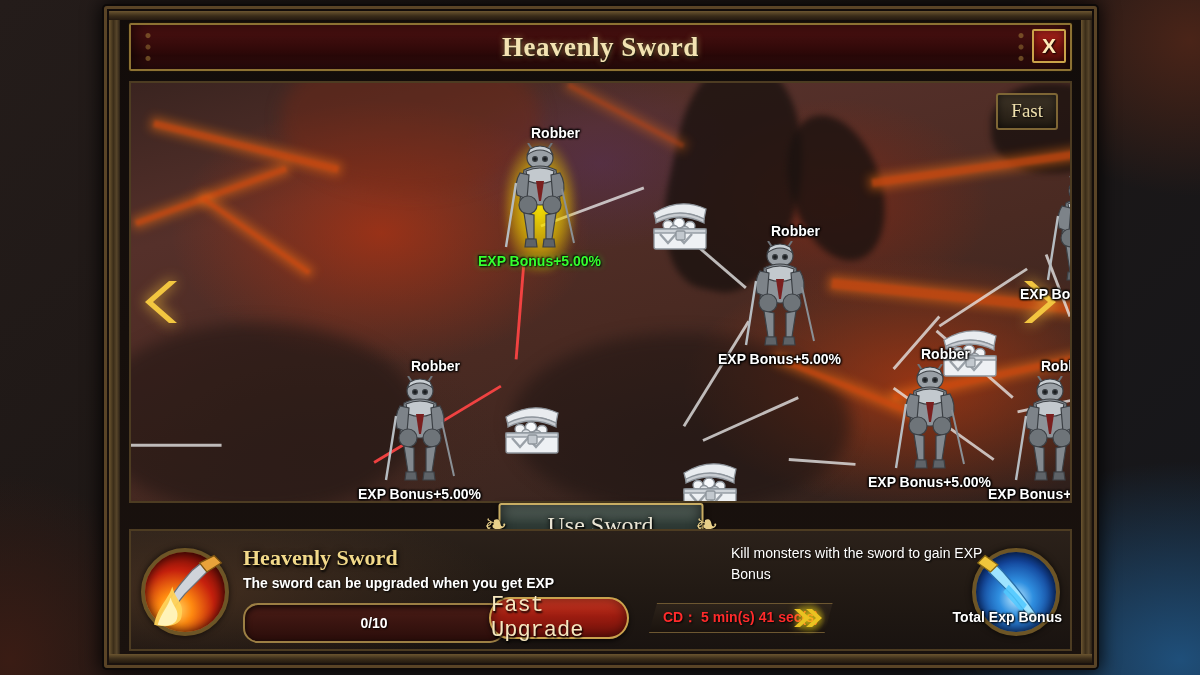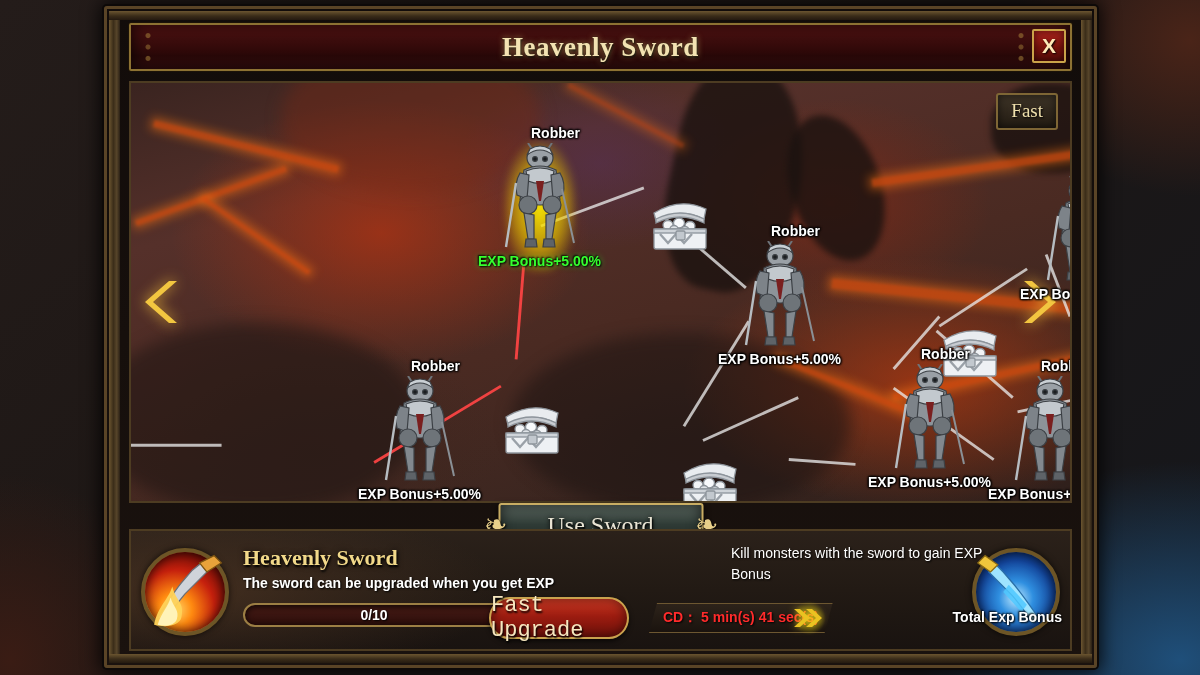--- a/index.html
+++ b/index.html
@@ -255,21 +255,21 @@
     text-shadow: 1px 1px 2px #000;
   }
   #kill-desc {
     position: absolute; left: 600px; top: 12px;
     width: 270px;
     font-size: 14px; font-weight: normal; color: #fff; line-height: 1.5;
     text-shadow: 1px 1px 2px #000;
   }
 
   .bar {
-    position: absolute; height: 24px;
+    position: absolute; height: 40px;
     border: 2px solid #9c7f44;
     border-radius: 15px;
     box-shadow: inset 0 2px 6px rgba(0,0,0,.85);
     display: flex; align-items: center; justify-content: center;
   }
   #exp-bar {
     left: 112px; top: 72px; width: 262px;
     background: linear-gradient(180deg, #4a1c16 0%, #2a0d0a 100%);
   }
   #bonus-bar {

